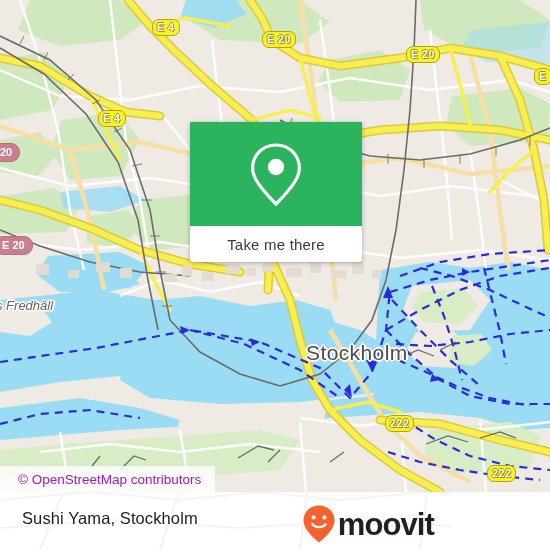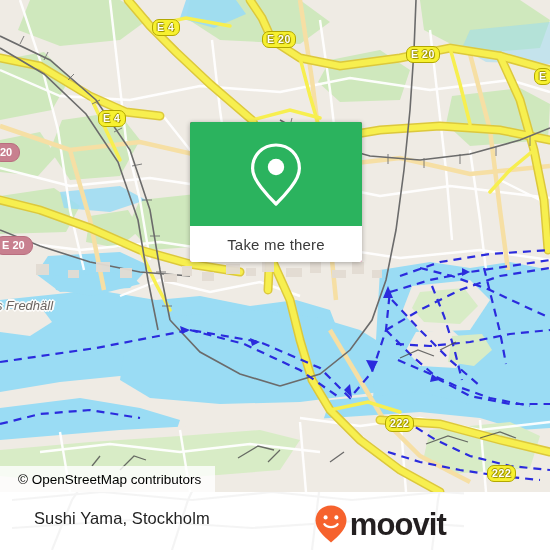--- a/index.html
+++ b/index.html
@@ -80,21 +80,21 @@
   #attribution {
     position: absolute;
     left: 0;
     top: 466px;
     height: 26px;
     background: rgba(255,255,255,0.80);
     padding: 0 14px 0 18px;
     display: flex;
     align-items: center;
     font-size: 13.5px;
-    color: #000000;
+    color: #a21caf;
   }
 
   
   #card {
     position: absolute;
     left: 190px;
     top: 122px;
     width: 172px;
     height: 140px;
     border-radius: 2px;
@@ -126,21 +126,20 @@
 
   
   #footer {
     position: absolute;
     left: 0;
     top: 492px;
     width: 452px;
     height: 58px;
     background: #ffffff;
     overflow: hidden;
-    margin-left: 12px;
   }
   #footer-ghost {
     position: absolute;
     left: 0; top: -492px;
     width: 550px; height: 550px;
     opacity: 0.10;
     pointer-events: none;
   }
   #footer-title {
     position: absolute;
@@ -365,20 +364,21 @@
         <path d="M92,466 L100,456"></path>
         <path d="M268,462 L280,450"></path>
         <path d="M426,444 L448,436 L468,442"></path>
         <path d="M480,438 L500,432 L516,438"></path>
         <path d="M400,358 L418,350 L434,356"></path>
         <path d="M440,350 L456,342"></path>
         <path d="M330,462 L344,452"></path>
       </g>
     </svg>
 
+    <div class="maplabel city-label" style="left:306px; top:341px;">Stockholm</div>
     <div class="maplabel place-label" style="left:-4px; top:298px;">s Fredhäll</div>
 
     <div class="shield" style="left:152px; top:19px;">E 4</div>
     <div class="shield" style="left:262px; top:31px;">E 20</div>
     <div class="shield" style="left:406px; top:46px;">E 20</div>
     <div class="shield" style="left:98px; top:110px;">E 4</div>
     <div class="shield" style="left:534px; top:68px;">E</div>
     <div class="shield" style="left:385px; top:415px;">222</div>
     <div class="shield" style="left:487px; top:465px;">222</div>
 

